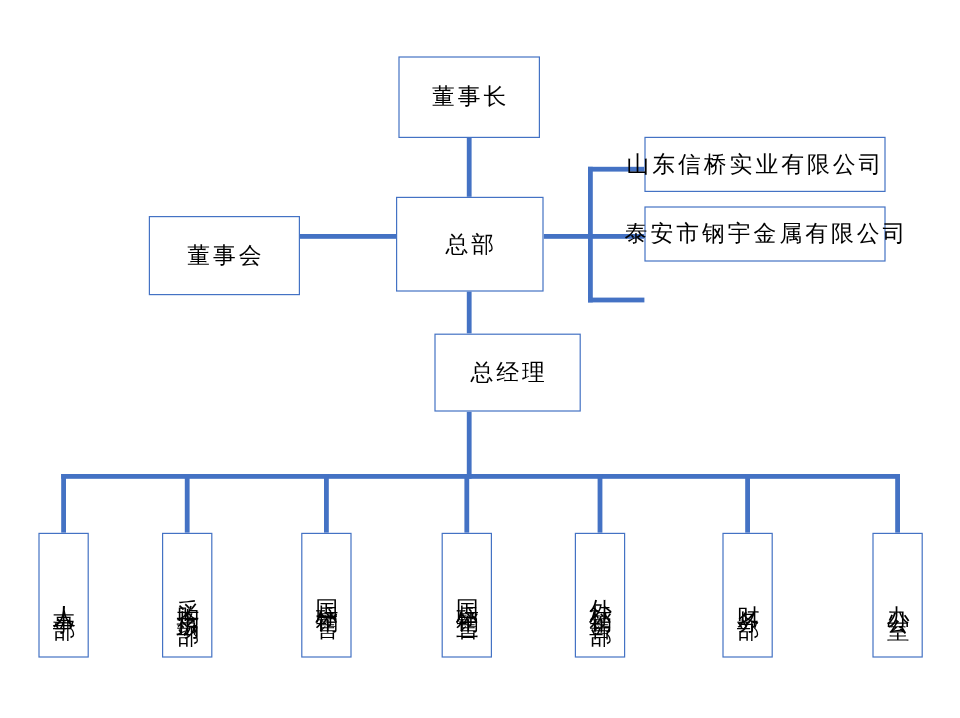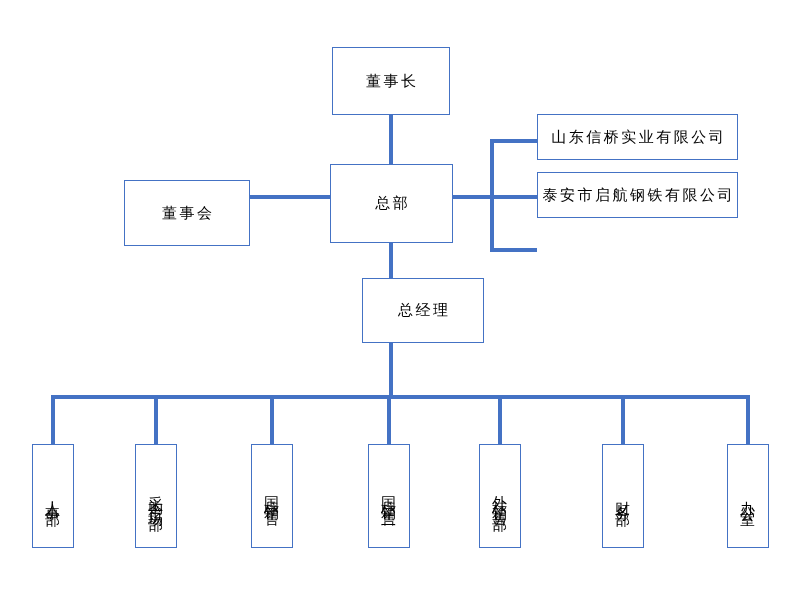--- a/index.html
+++ b/index.html
@@ -18,21 +18,21 @@
     background: var(--bg);
     overflow: hidden;
   }
   .node {
     position: absolute;
     background: var(--bg);
     border: 1.4px solid var(--border);
     display: flex;
     align-items: center;
     justify-content: center;
-    font-size: 15px;
+    font-size: 19px;
     color: var(--text);
     z-index: 2;
   }
   .node .lbl { letter-spacing: 2.5px; text-indent: 2.5px; white-space: nowrap; }
   .dept .lbl {
     writing-mode: vertical-rl;
     text-orientation: upright;
     letter-spacing: 5px;
     text-indent: 0;
     line-height: 1;
@@ -71,25 +71,25 @@
   <div class="node" style="left:124px; top:164px; width:126px; height:66px;margin-top:16px;">
     <span class="lbl">董事会</span>
   </div>
   <div class="node" style="left:330px; top:164px; width:123px; height:79px;">
     <span class="lbl">总部</span>
   </div>
   <div class="node" style="left:330px; top:278px; width:122px; height:65px;margin-left:32px;">
     <span class="lbl">总经理</span>
   </div>
 
-  <div class="node" style="left:537px; top:114px; width:201px; height:46px;">
+  <div class="node" style="left:537px; top:114px; width:201px; height:46px;justify-content:flex-end;">
     <span class="lbl">山东信桥实业有限公司</span>
   </div>
   <div class="node" style="left:537px; top:172px; width:201px; height:46px;">
-    <span class="lbl">泰安市启航钢铁有限公司</span>
+    <span class="lbl">泰安市钢宇金属有限公司</span>
   </div>
 
   <div class="node dept" style="left:32px; top:444px; width:42px; height:104px;">
     <span class="lbl">人事部</span>
   </div>
   <div class="node dept" style="left:135px; top:444px; width:42px; height:104px;">
     <span class="lbl">采购市场部</span>
   </div>
   <div class="node dept" style="left:251px; top:444px; width:42px; height:104px;">
     <span class="lbl">国标销售一</span>

